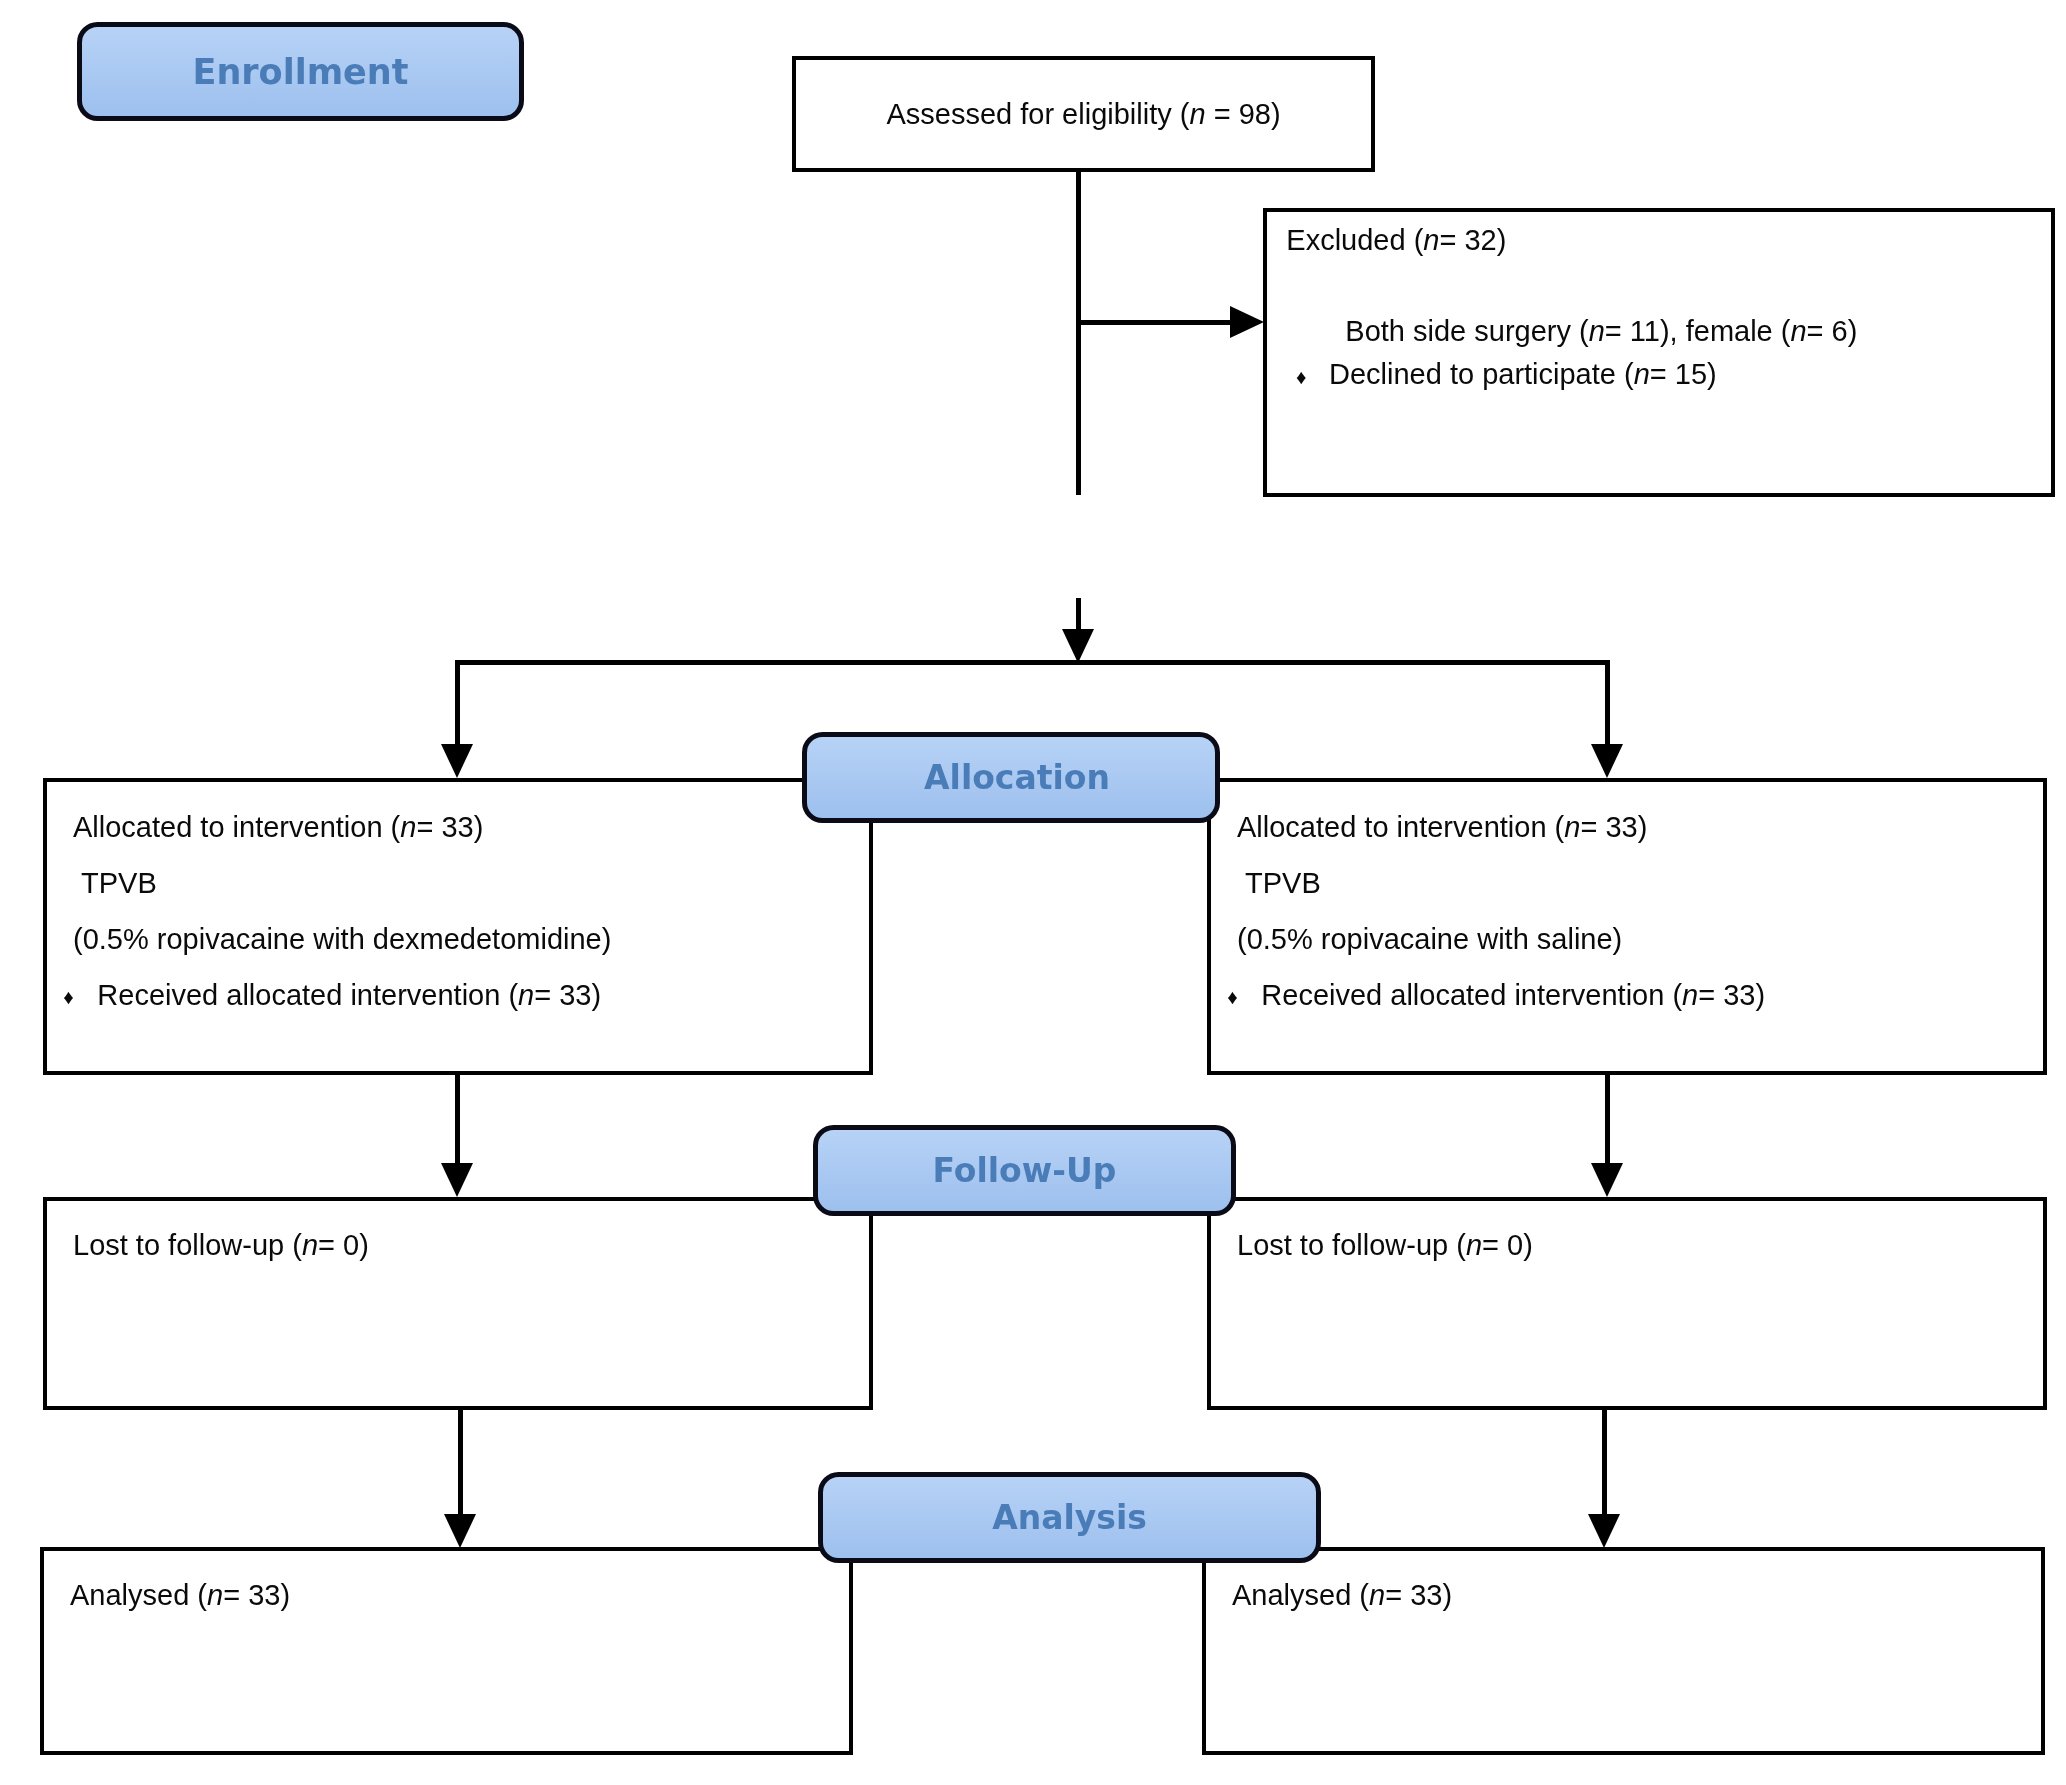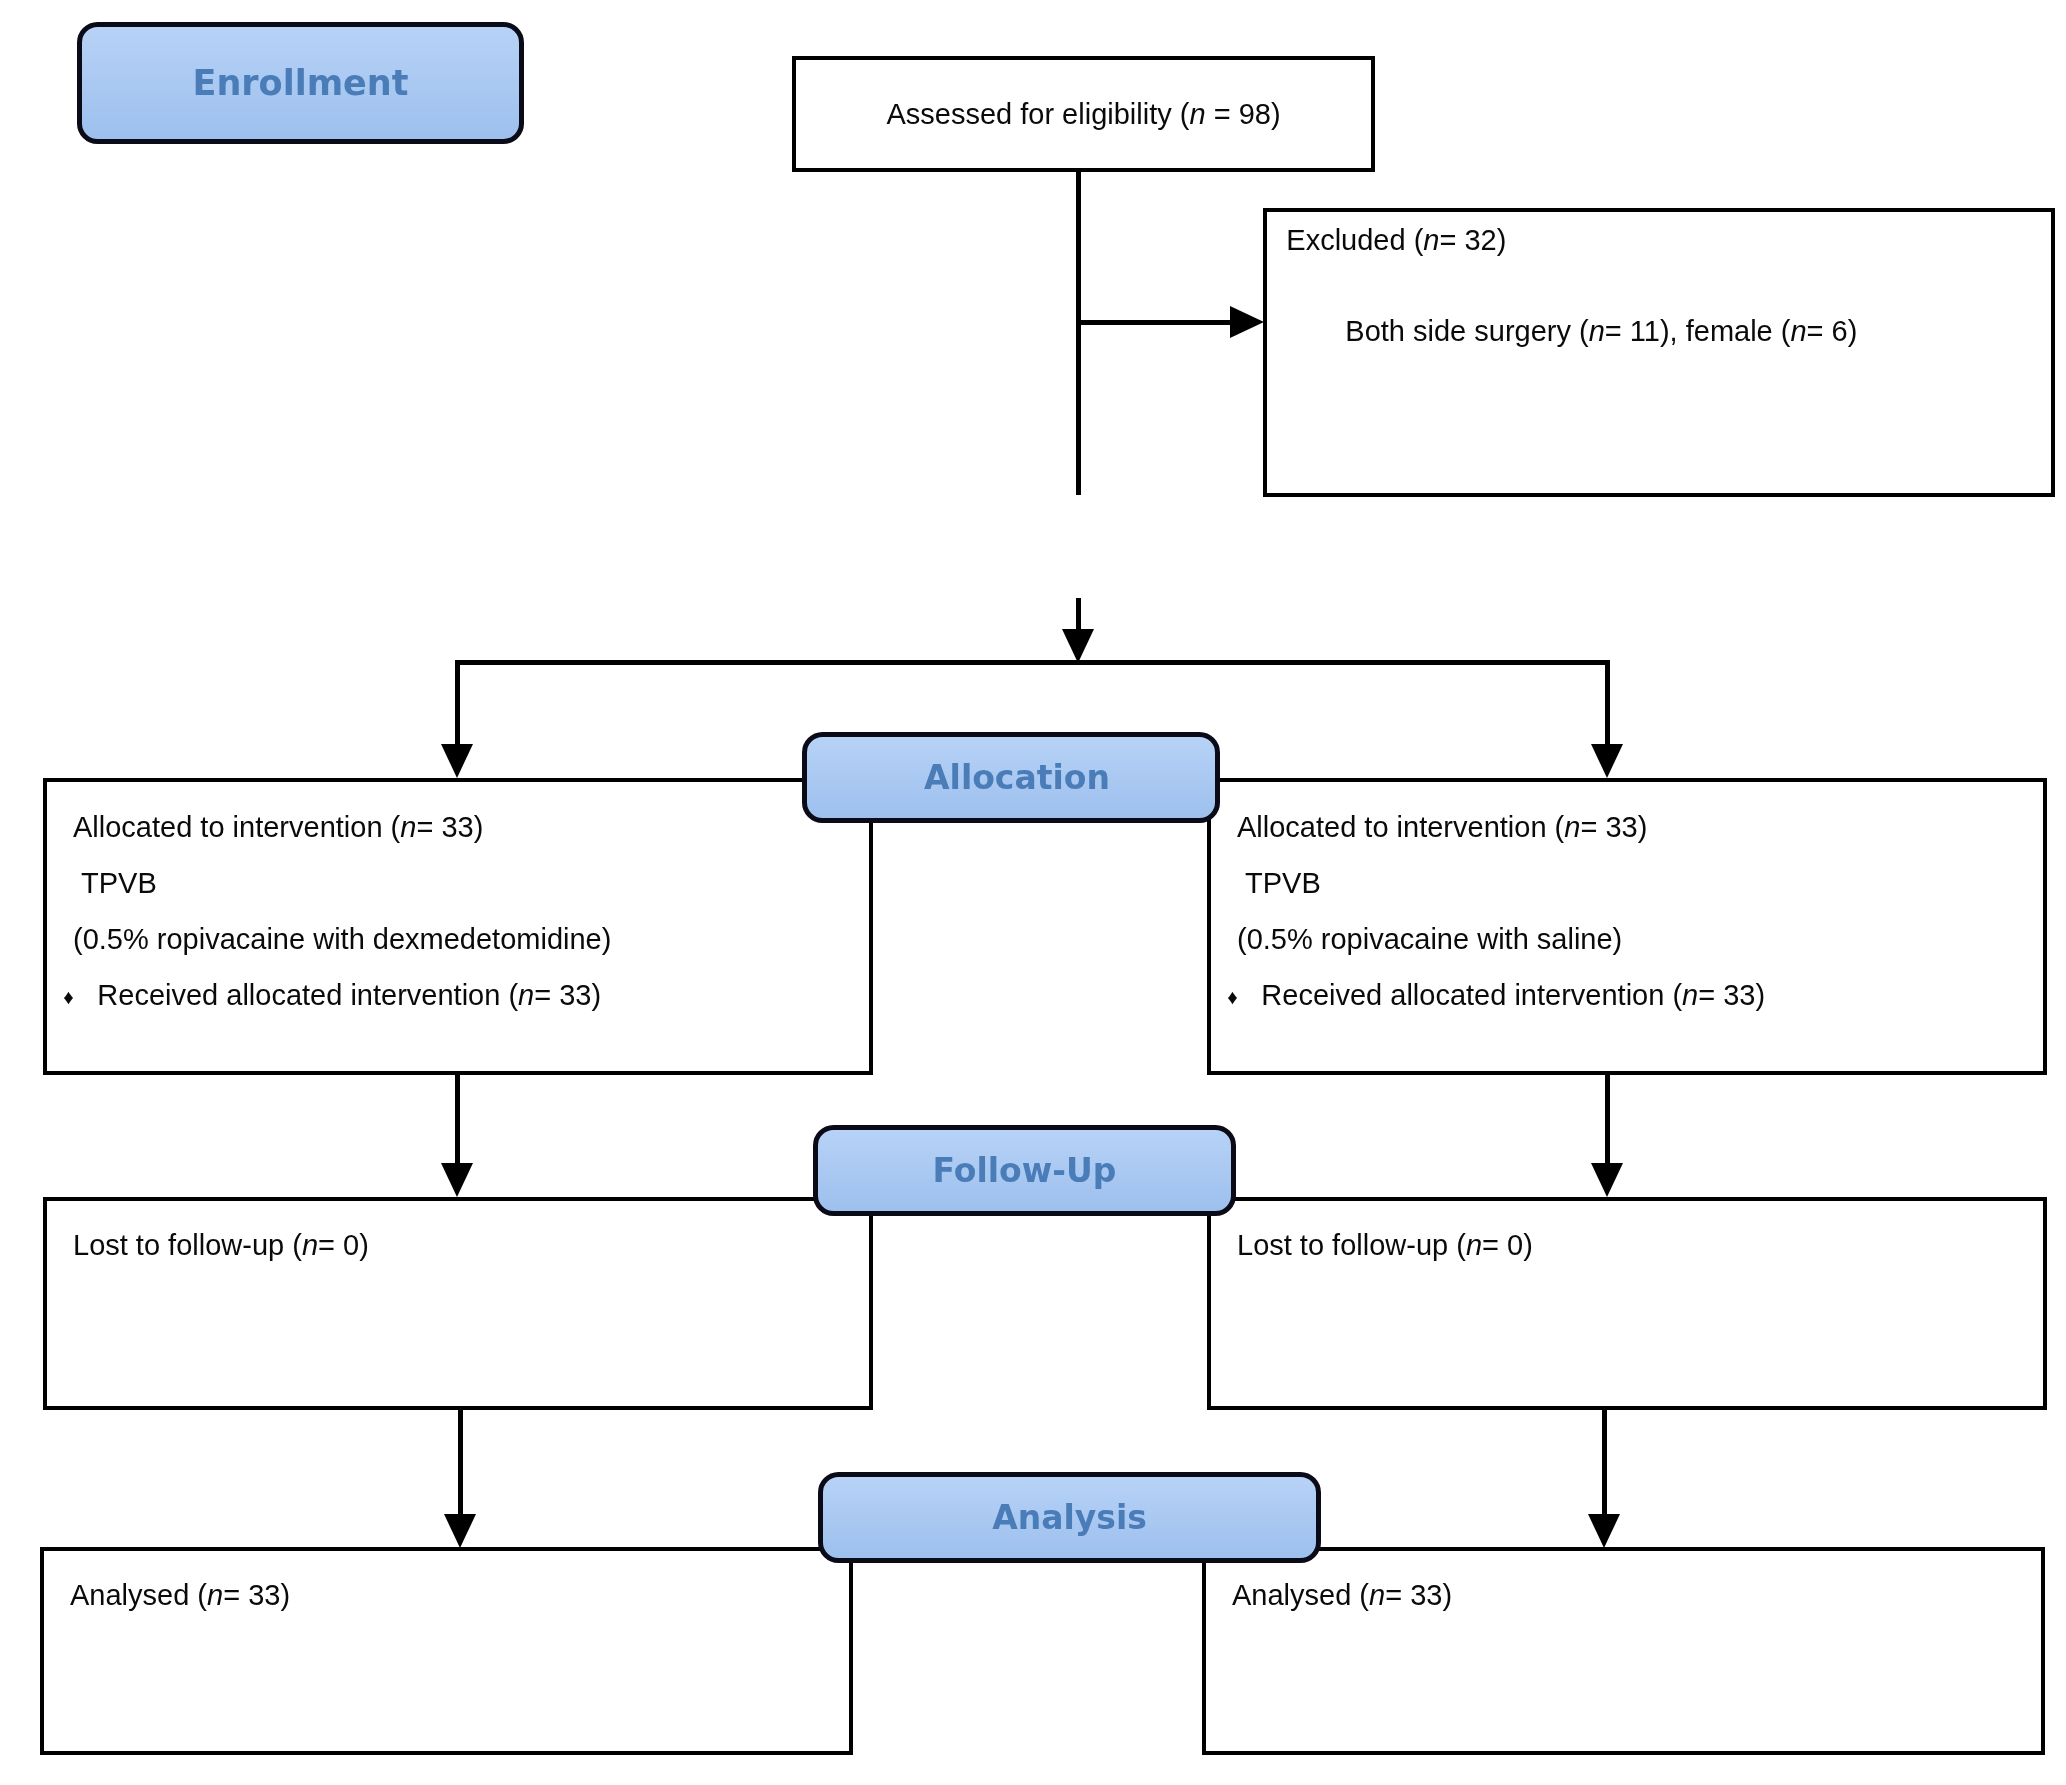--- a/index.html
+++ b/index.html
@@ -32,21 +32,21 @@
     border:5.4px solid #0b0b18;
     border-radius:20.5px;
     box-sizing:border-box;
     display:flex;align-items:center;justify-content:center;
     font-family:"DejaVu Sans", sans-serif;
     font-weight:bold;
     font-size:33px;
     color:var(--label-text);
     z-index:6;
   }
-  #s-enrollment{left:77px;top:22px;width:447px;height:122px;font-size:35px;}
+  #s-enrollment{left:77px;top:22px;width:447px;height:99px;font-size:35px;}
   #s-allocation{left:802px;top:732px;width:418px;height:91px;padding-left:12px;}
   #s-followup{left:813px;top:1125px;width:423px;height:91px;}
   #s-analysis{left:818px;top:1472px;width:503px;height:91px;}
 
   #b-assessed{left:792px;top:56px;width:583px;height:116px;}
   #b-excluded{left:1263px;top:208px;width:792px;height:289px;}
   #b-randomized{left:853px;top:494px;width:466px;height:104px;}
   #b-alloc-left{left:43px;top:778px;width:830px;height:297px;}
   #b-alloc-right{left:1207px;top:778px;width:840px;height:297px;}
   #b-fu-left{left:43px;top:1197px;width:830px;height:213px;}
@@ -135,20 +135,21 @@
   <div class="box" id="b-assessed">
     <div class="b-center">
         <div class="tline"><span>Assessed for eligibility (</span><span class="it">n</span><span> = 98)</span></div>
       </div>
   </div>
 
   <div class="box" id="b-excluded">
     <div class="lines-excl">
         <div class="tline"><span>Excluded (</span><span class="it">n</span><span>= 32)</span></div>
         <div class="tline indent1"><span>Both side surgery (</span><span class="it">n</span><span>= 11), female (</span><span class="it">n</span><span>= 6)</span></div>
+        <div class="tline"><span class="bullet">♦</span><span>Declined to participate (</span><span class="it">n</span><span>= 15)</span></div>
       </div>
   </div>
 
 
   <div class="box" id="b-alloc-left">
     <div class="lines-alloc">
         <div class="tline"><span>Allocated to intervention (</span><span class="it">n</span><span>= 33)</span></div>
         <div class="tline"><span> TPVB</span></div>
         <div class="tline"><span>(0.5% ropivacaine with dexmedetomidine)</span></div>
         <div class="tline"><span class="bullet">♦</span><span>Received allocated intervention (</span><span class="it">n</span><span>= 33)</span></div>

